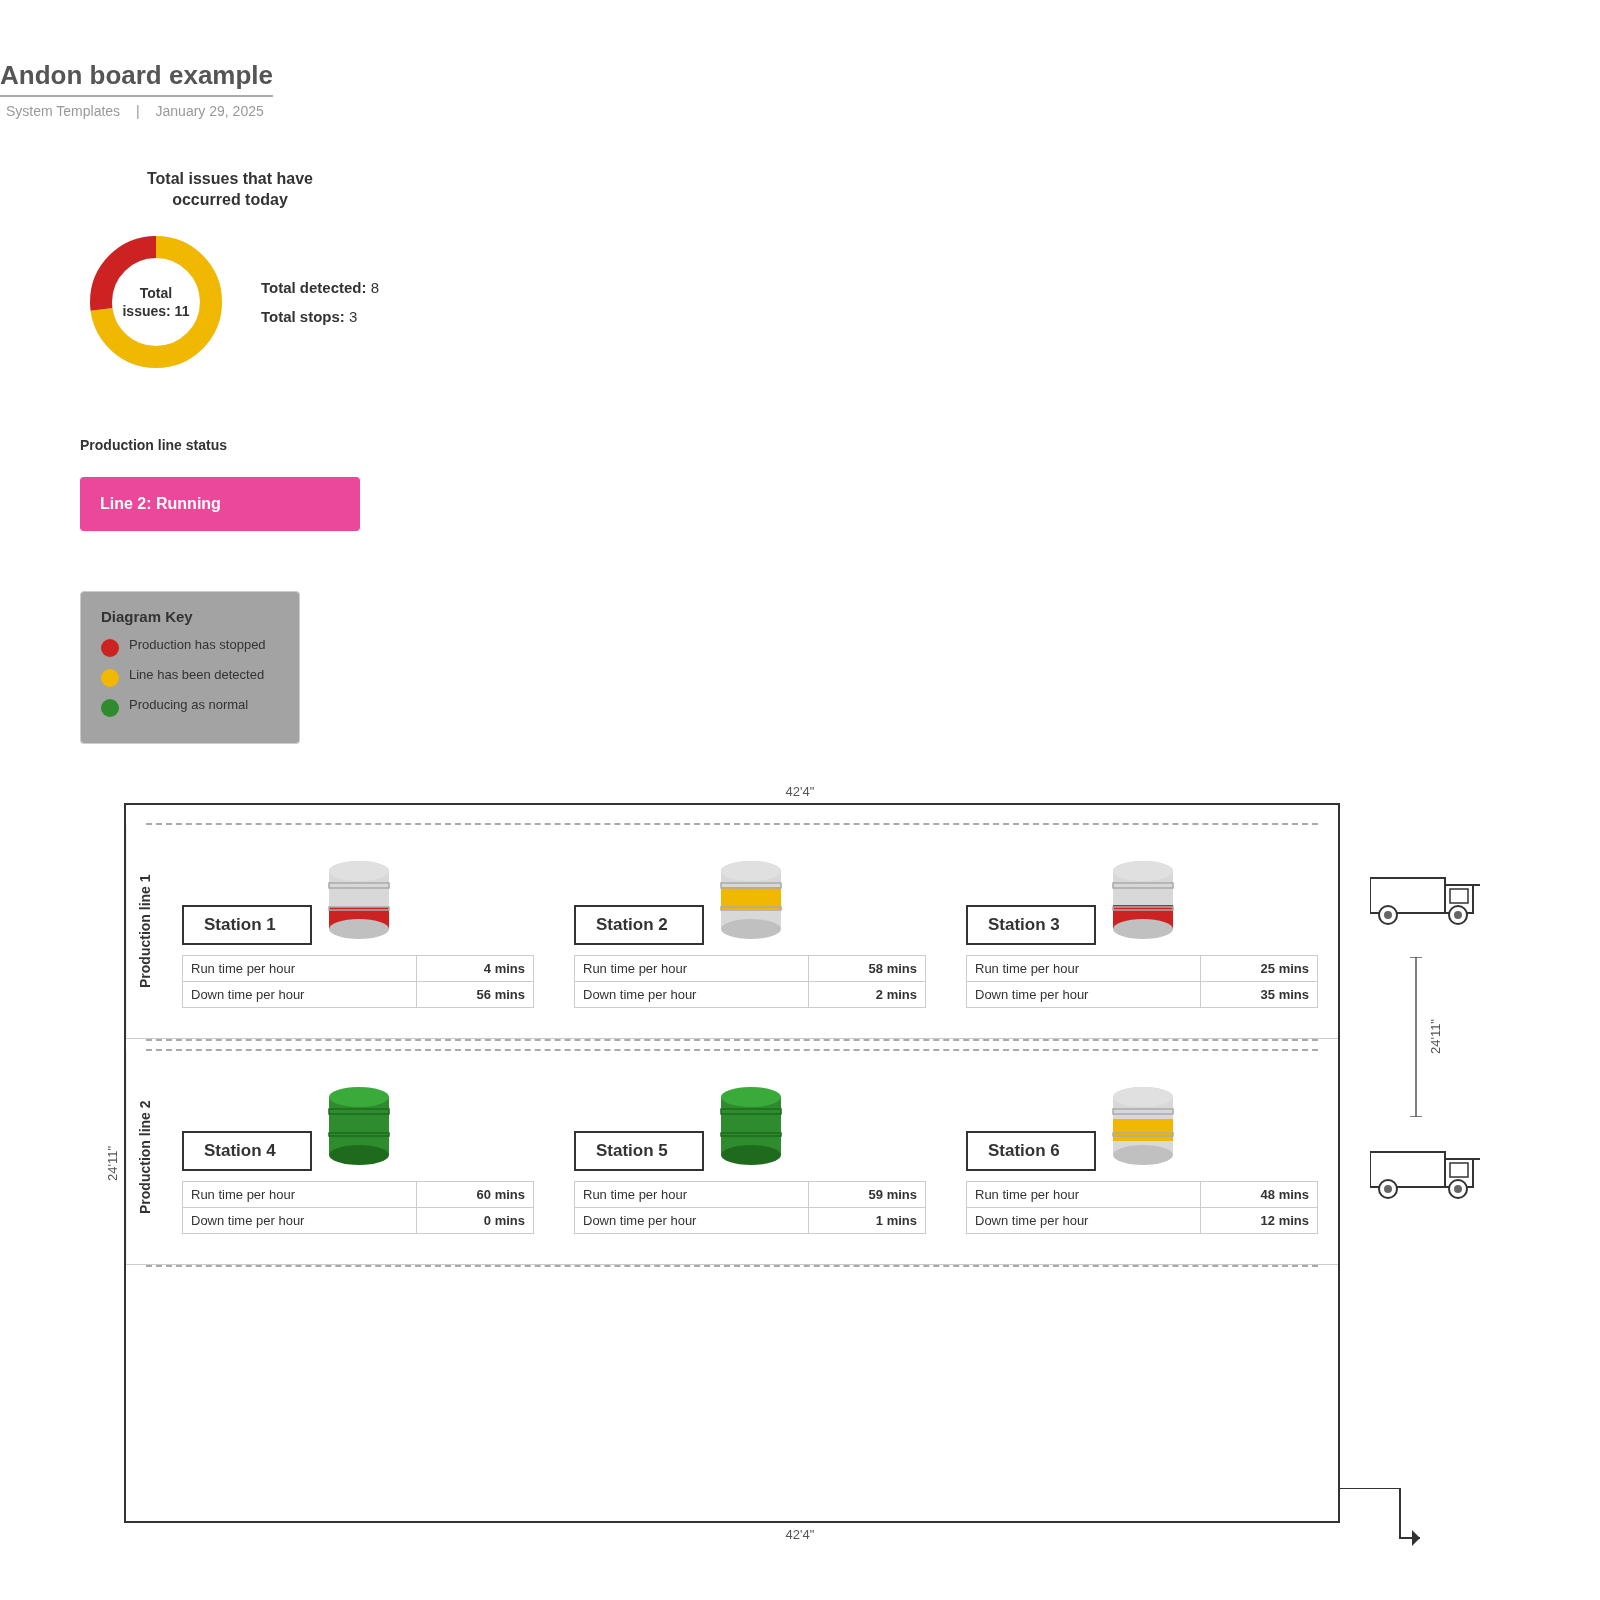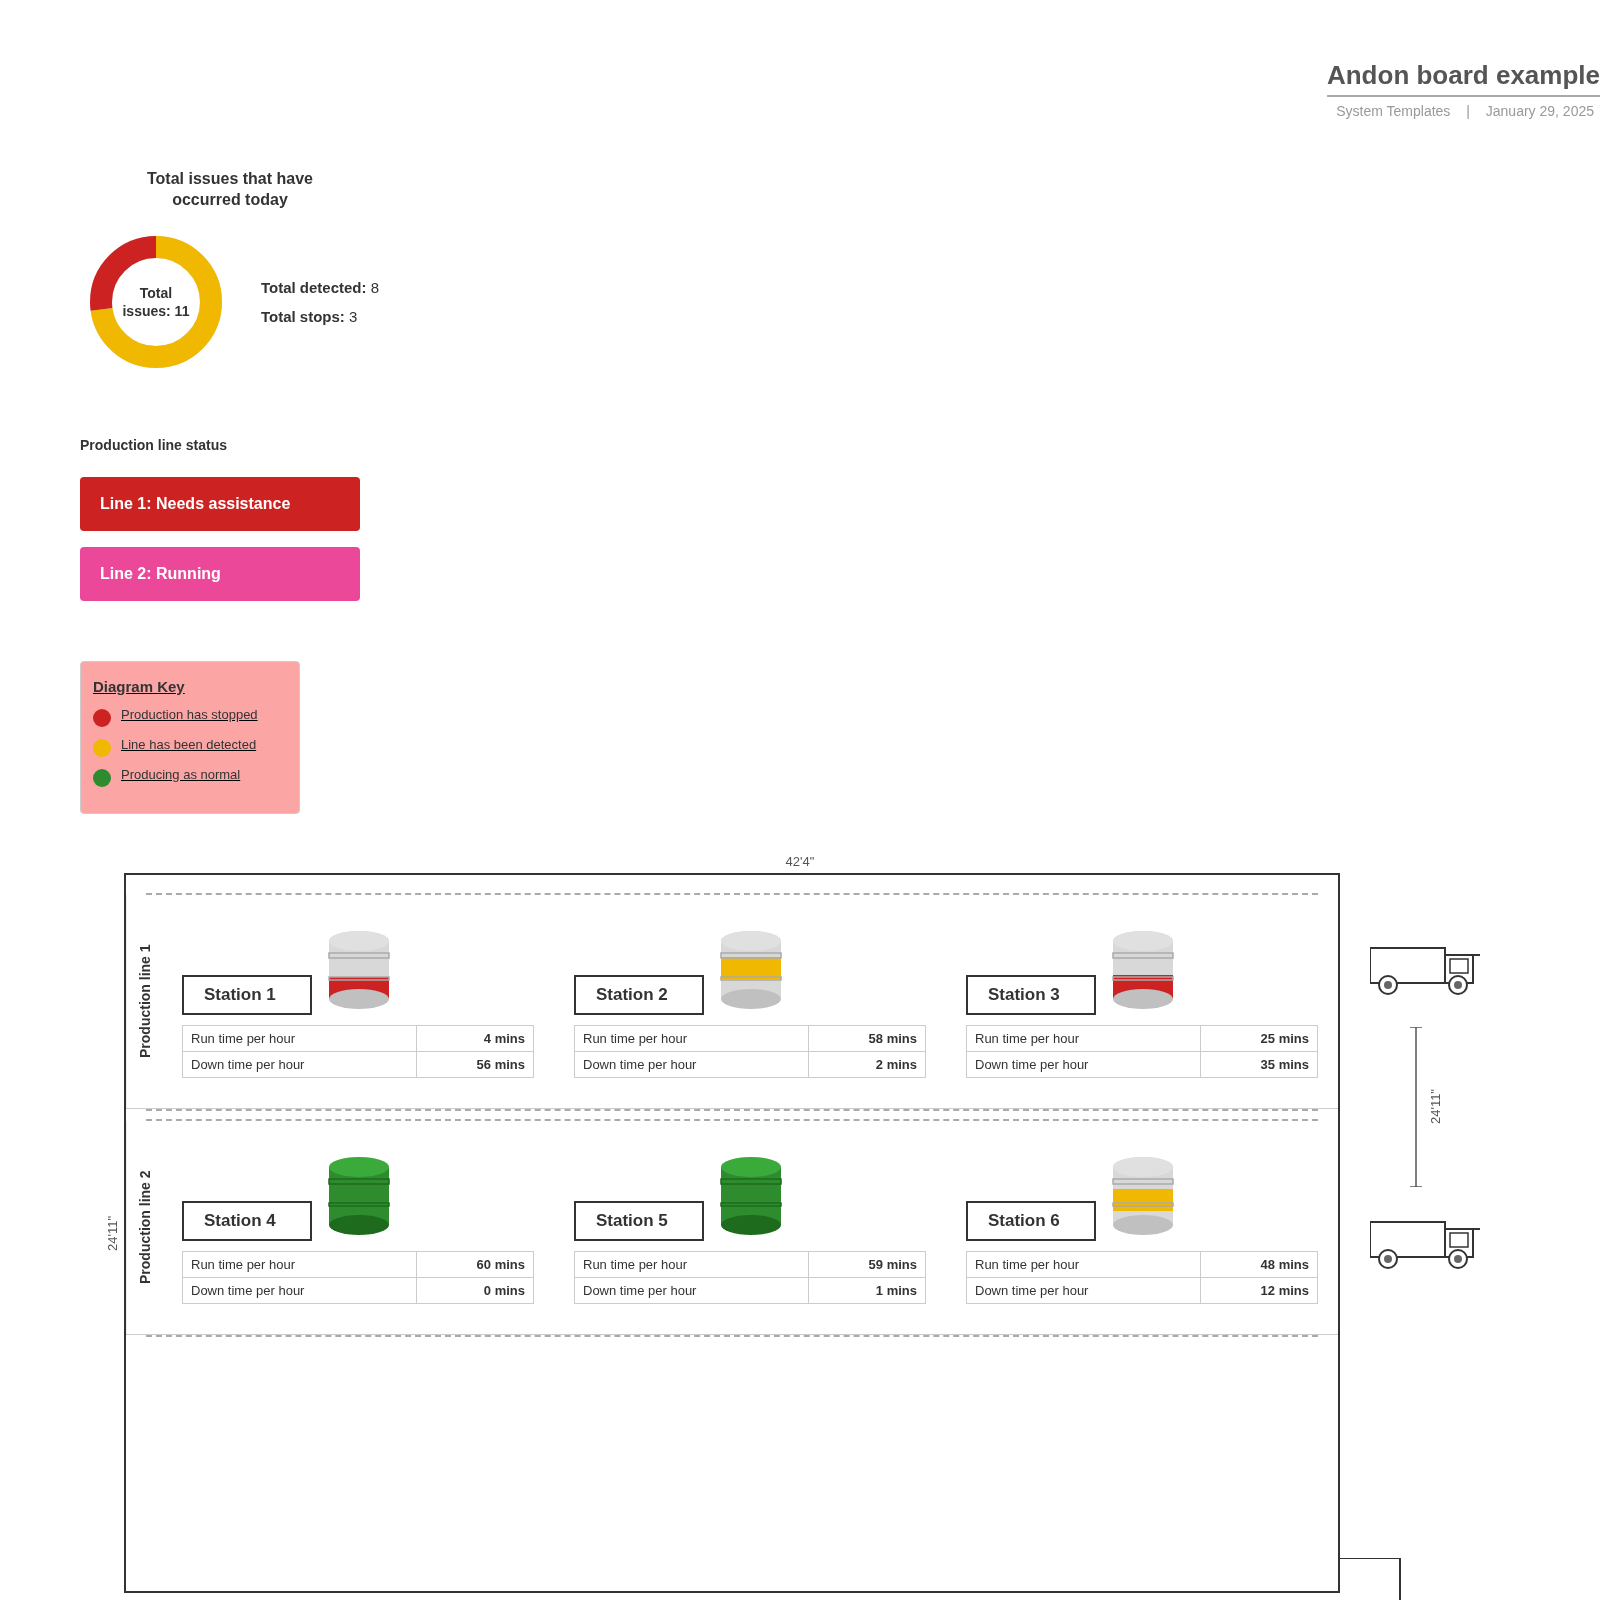--- a/index.html
+++ b/index.html
@@ -7,24 +7,23 @@
       background: #fff;
       font-family: 'Segoe UI', Arial, sans-serif;
       width: 1600px;
       height: 1600px;
       overflow: hidden;
       position: relative;
     }
 
     
     .header {
-      text-align: right;
+      text-align: left;
       padding-top: 60px;
       margin-bottom: 30px;
-      margin-left: 40px;
     }
     .header-title {
       font-size: 26px;
       font-weight: 600;
       color: #555;
       border-bottom: 2px solid #aaa;
       display: inline-block;
       padding-bottom: 4px;
     }
     .header-subtitle {
@@ -121,24 +120,23 @@
       cursor: pointer;
       text-align: left;
     }
     .line-status-btn.red { background: #cc2222; }
     .line-status-btn.green { background: #ec4899; }
 
     
     .diagram-key {
       border: 1px solid #ccc;
       border-radius: 4px;
-      padding: 16px 12px;
+      padding: 16px 20px;
       min-width: 220px;
-      background: #fca5a5;
-      text-decoration: underline;
+      background: #a3a3a3;
     }
     .diagram-key-title {
       font-size: 15px;
       font-weight: 700;
       color: #333;
       margin-bottom: 12px;
     }
     .key-item {
       display: flex;
       align-items: flex-start;
@@ -330,23 +328,20 @@
         </div>
         <div class="donut-stat">
           <strong>Total stops:</strong> <span>3</span>
         </div>
       </div>
     </div>
   </div>
 
   <div class="prod-status-area">
     <div class="prod-status-title">Production line status</div>
-    <button class="line-status-btn red">
-      <strong>Line 1</strong>: Needs assistance
-    </button>
     <button class="line-status-btn green">
       <strong>Line 2</strong>: Running
     </button>
   </div>
 
   <div class="diagram-key">
     <div class="diagram-key-title">Diagram Key</div>
     <div class="key-item">
       <div class="key-dot red"></div>
       <span class="key-label">Production has stopped</span>

